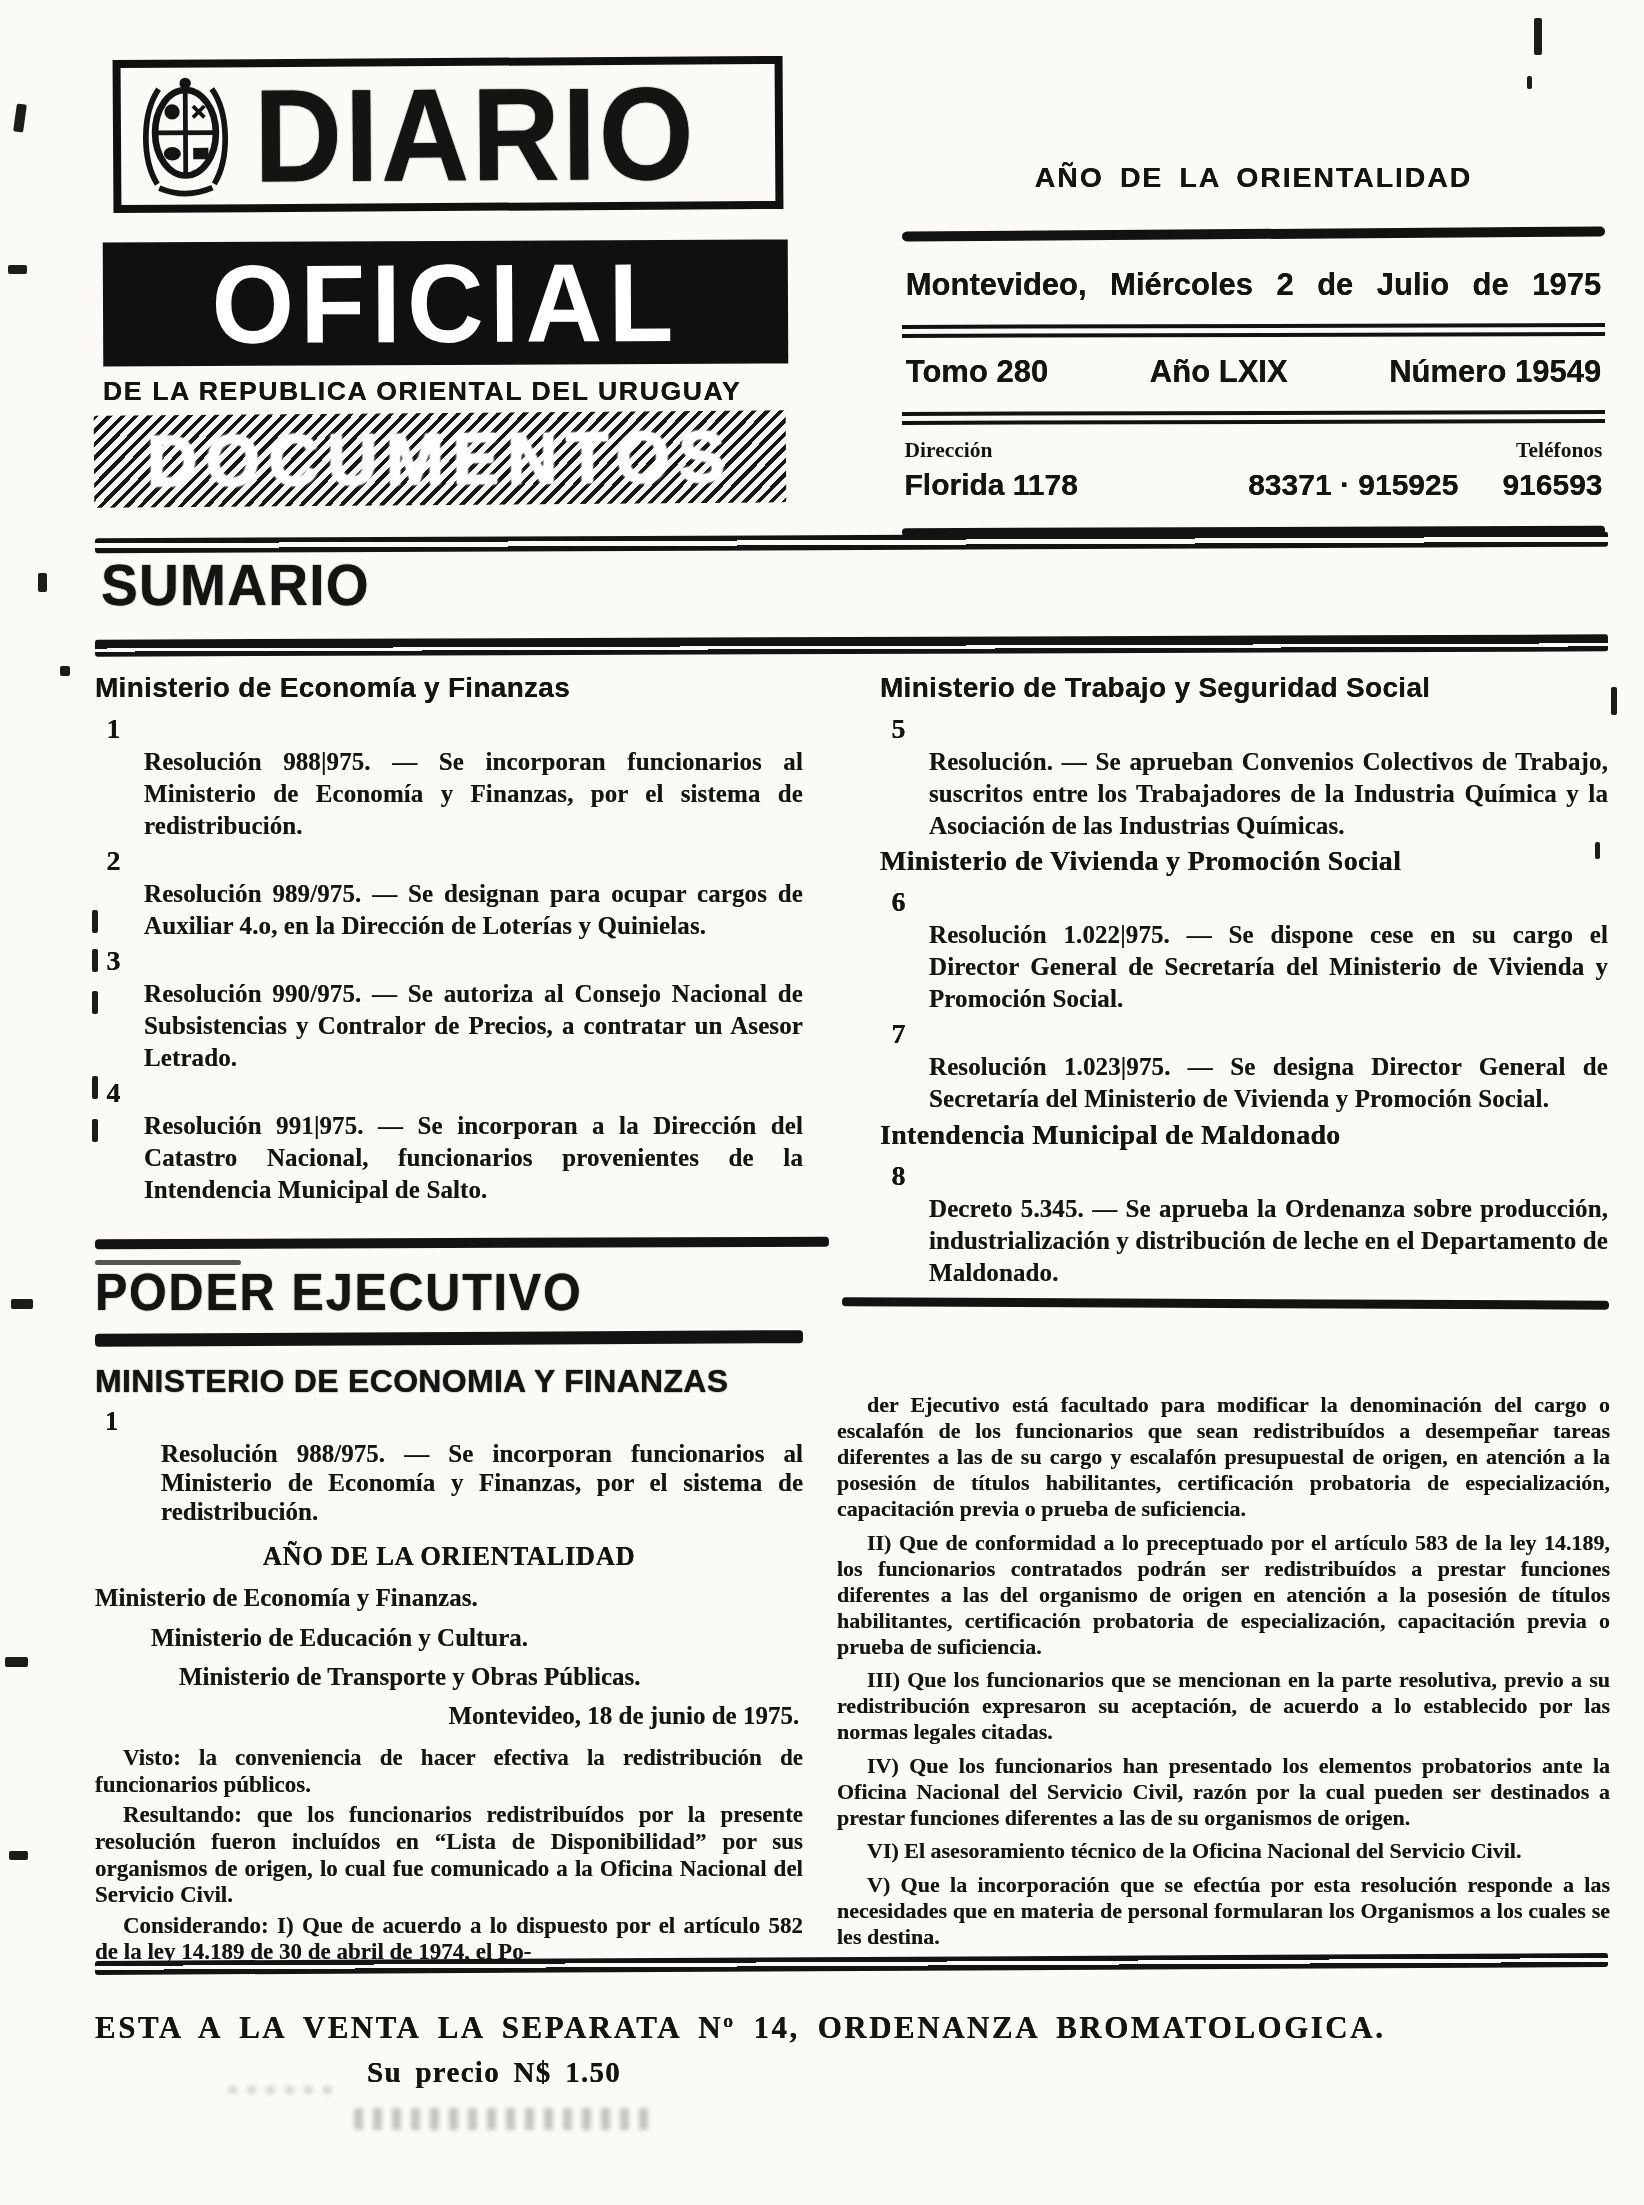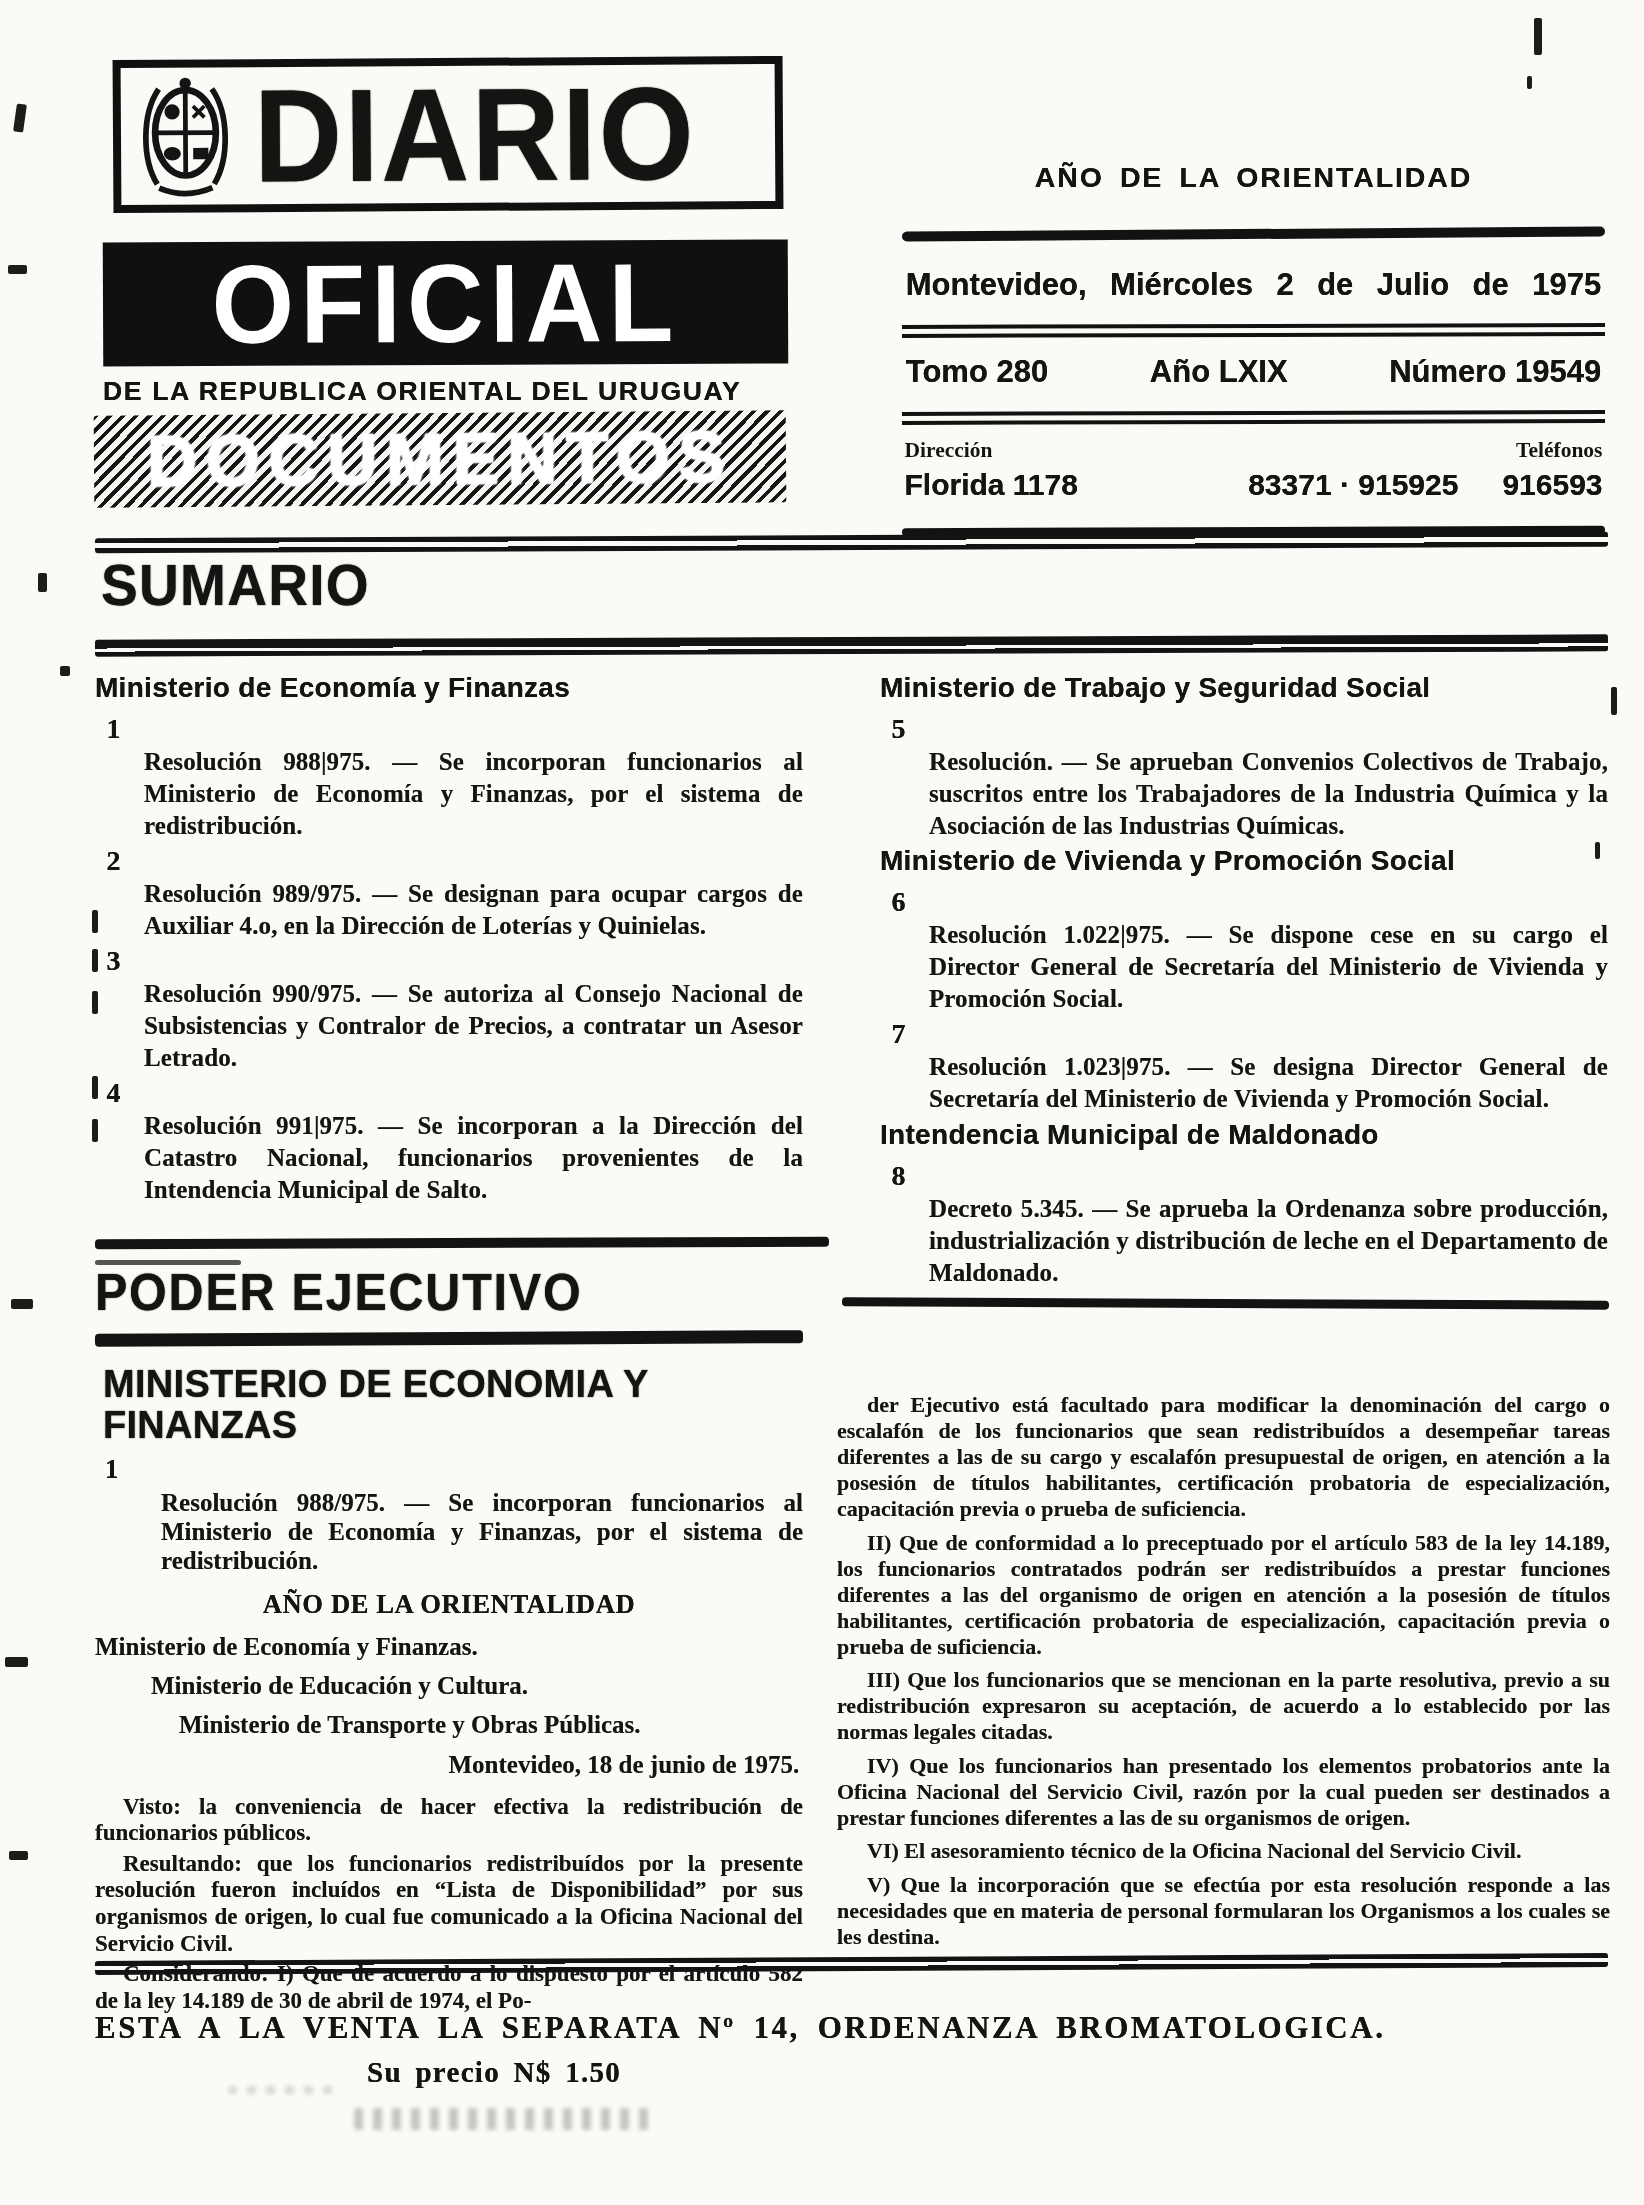--- a/index.html
+++ b/index.html
@@ -114,41 +114,41 @@
     text-shadow:0 0 1.3px #101010;
   }
   .sum-col{position:absolute;}
   #sum-left{left:95px;top:672px;width:708px;}
   #sum-right{left:880px;top:672px;width:728px;}
   .sum-heading{
     font-family:"Liberation Sans",sans-serif;font-weight:700;
     font-size:28px;line-height:1.15;letter-spacing:0.3px;margin:0 0 11.4px;
     text-shadow:0 0 0.6px #151413;
   }
-  .sum-heading.mt{}
+  .sum-heading.mt{font-family:Liberation Serif, serif;}
   .sum-item{margin:0 0 3.8px;}
   .sum-num{font-weight:800;font-size:28px;line-height:25px;margin:6.3px 0 5px 11.4px;text-shadow:0 0 0.6px #151413;}
   .sum-text{
     font-weight:700;font-size:25px;line-height:32px;letter-spacing:0.1px;
     text-align:justify;margin:0 0 0 49px;
     text-shadow:0 0 0.6px rgba(20,20,19,.55);
   }
   
   .body-col{position:absolute;}
   #body-left{left:95px;top:1267px;width:708px;}
   #body-right{left:837px;top:1392px;width:773px;}
   .poder-title{
     font-family:"Liberation Sans",sans-serif;font-weight:900;font-size:51px;line-height:1;
     letter-spacing:1.9px;transform:scaleX(.95);transform-origin:left;
     text-shadow:0 0 1.3px #101010;margin:0 0 14px;
   }
   .bl-rule{height:12.7px;background:#131313;border-radius:3.8px;margin:0 0 19px;transform:rotate(-0.3deg);}
   .min-heading{
-    font-family:"Liberation Sans",sans-serif;font-weight:800;font-size:38px;line-height:1.1;
-    letter-spacing:0.3px;margin:0 8px 10px;text-shadow:0 0 1.3px #101010;
+    font-family:"Liberation Sans",sans-serif;font-weight:800;font-size:32px;line-height:1.1;
+    letter-spacing:0.3px;margin:0 0 10px;text-shadow:0 0 1.3px #101010;
   }
   .body-num{font-weight:800;font-size:26.6px;line-height:24px;margin:0 0 6.3px 10px;text-shadow:0 0 0.6px #151413;}
   .lede{
     font-weight:700;font-size:25px;line-height:29px;text-align:justify;
     margin:0 0 16.5px 66px;text-shadow:0 0 0.6px rgba(20,20,19,.55);
   }
   .centered-head{
     font-weight:700;font-size:26.6px;line-height:1;text-align:center;letter-spacing:0.6px;
     margin:0 0 15px;text-shadow:0 0 0.6px #151413;
   }

